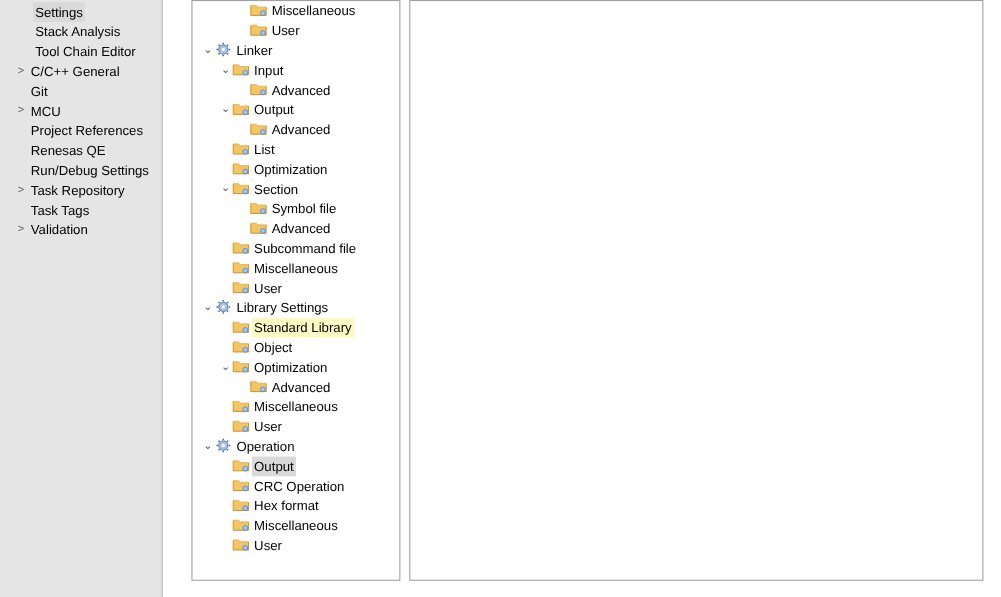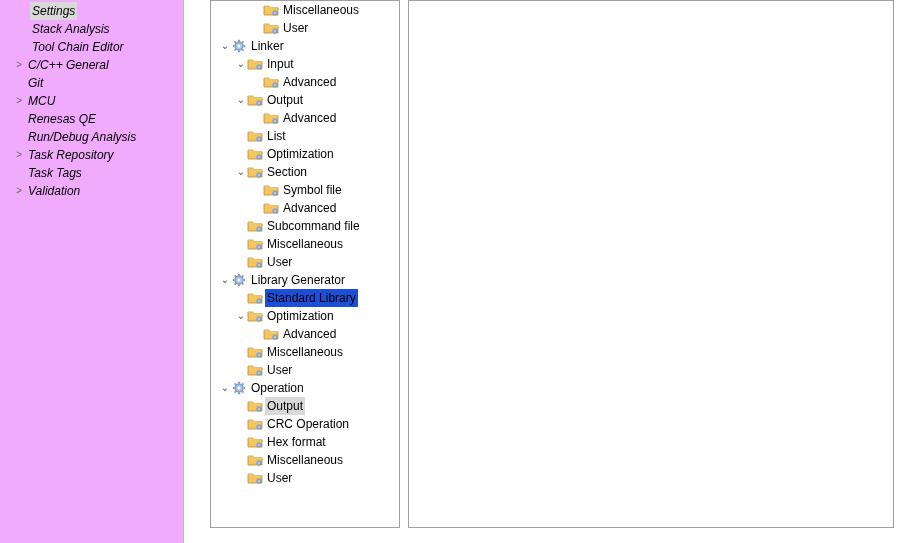--- a/index.html
+++ b/index.html
@@ -11,25 +11,24 @@
     background: #fff;
     width: 910px;
     height: 543px;
     overflow: hidden;
   }
   .layout {
     display: flex;
     height: 100%;
   }
   .left-panel {
-    width: 184px;
+    width: 148px;
     padding: 2px 0 0 0;
     border-right: 1px solid #bbb;
-    background: #f0abfc;
-    font-style: italic;
+    background: #e5e5e5;
   }
   .left-panel .row {
     display: flex;
     align-items: center;
     height: 18px;
     line-height: 18px;
     padding-left: 12px;
     white-space: nowrap;
   }
   .left-panel .row .arrow {
@@ -69,21 +68,21 @@
     flex: 1;
     border: 1px solid #a0a0a0;
     background: #fff;
     height: 528px;
     margin-right: 6px;
   }
 
   
   .tnode {
     display: flex;
-    align-items: center;
+    align-items: flex-start;
     height: 18px;
     line-height: 18px;
     white-space: nowrap;
   }
   .tnode .tw {
     width: 12px;
     text-align: center;
     font-size: 10px;
     color: #555;
     cursor: default;
@@ -96,21 +95,21 @@
     justify-content: center;
     margin-right: 2px;
   }
   .tnode .lbl {
     padding: 0 2px;
   }
   .tnode.sel .lbl {
     background: #d9d9d9;
   }
   .tnode.hov .lbl {
-    background: #1d4ed8;
+    background: #fef9c3;
   }
 
   
   .lv0 { padding-left: 8px; }
   .lv1 { padding-left: 24px; }
   .lv2 { padding-left: 40px; }
 
   
   svg { display:block; }
 
@@ -141,25 +140,29 @@
       <div class="row">
         <span class="noarrow"></span>
         <span class="lbl">Git</span>
       </div>
       <div class="row">
         <span class="arrow">&gt;</span>
         <span class="lbl">MCU</span>
       </div>
       <div class="row">
         <span class="noarrow"></span>
+        <span class="lbl">Project References</span>
+      </div>
+      <div class="row">
+        <span class="noarrow"></span>
         <span class="lbl">Renesas QE</span>
       </div>
       <div class="row">
         <span class="noarrow"></span>
-        <span class="lbl">Run/Debug Analysis</span>
+        <span class="lbl">Run/Debug Settings</span>
       </div>
       <div class="row">
         <span class="arrow">&gt;</span>
         <span class="lbl">Task Repository</span>
       </div>
       <div class="row">
         <span class="noarrow"></span>
         <span class="lbl">Task Tags</span>
       </div>
       <div class="row">
@@ -305,30 +308,39 @@
           </span>
           <span class="lbl">User</span>
         </div>
         <div class="tnode lv0">
           <span class="tw">⌄</span>
           <span class="ic">
             <svg width="16" height="16">
               <use href="#ic-gear"></use>
             </svg>
           </span>
-          <span class="lbl">Library Generator</span>
+          <span class="lbl">Library Settings</span>
         </div>
         <div class="tnode lv1 hov">
           <span class="tw"></span>
           <span class="ic">
             <svg width="16" height="16">
               <use href="#ic-folder"></use>
             </svg>
           </span>
           <span class="lbl">Standard Library</span>
+        </div>
+        <div class="tnode lv1">
+          <span class="tw"></span>
+          <span class="ic">
+            <svg width="16" height="16">
+              <use href="#ic-folder"></use>
+            </svg>
+          </span>
+          <span class="lbl">Object</span>
         </div>
         <div class="tnode lv1">
           <span class="tw">⌄</span>
           <span class="ic">
             <svg width="16" height="16">
               <use href="#ic-folder"></use>
             </svg>
           </span>
           <span class="lbl">Optimization</span>
         </div>

